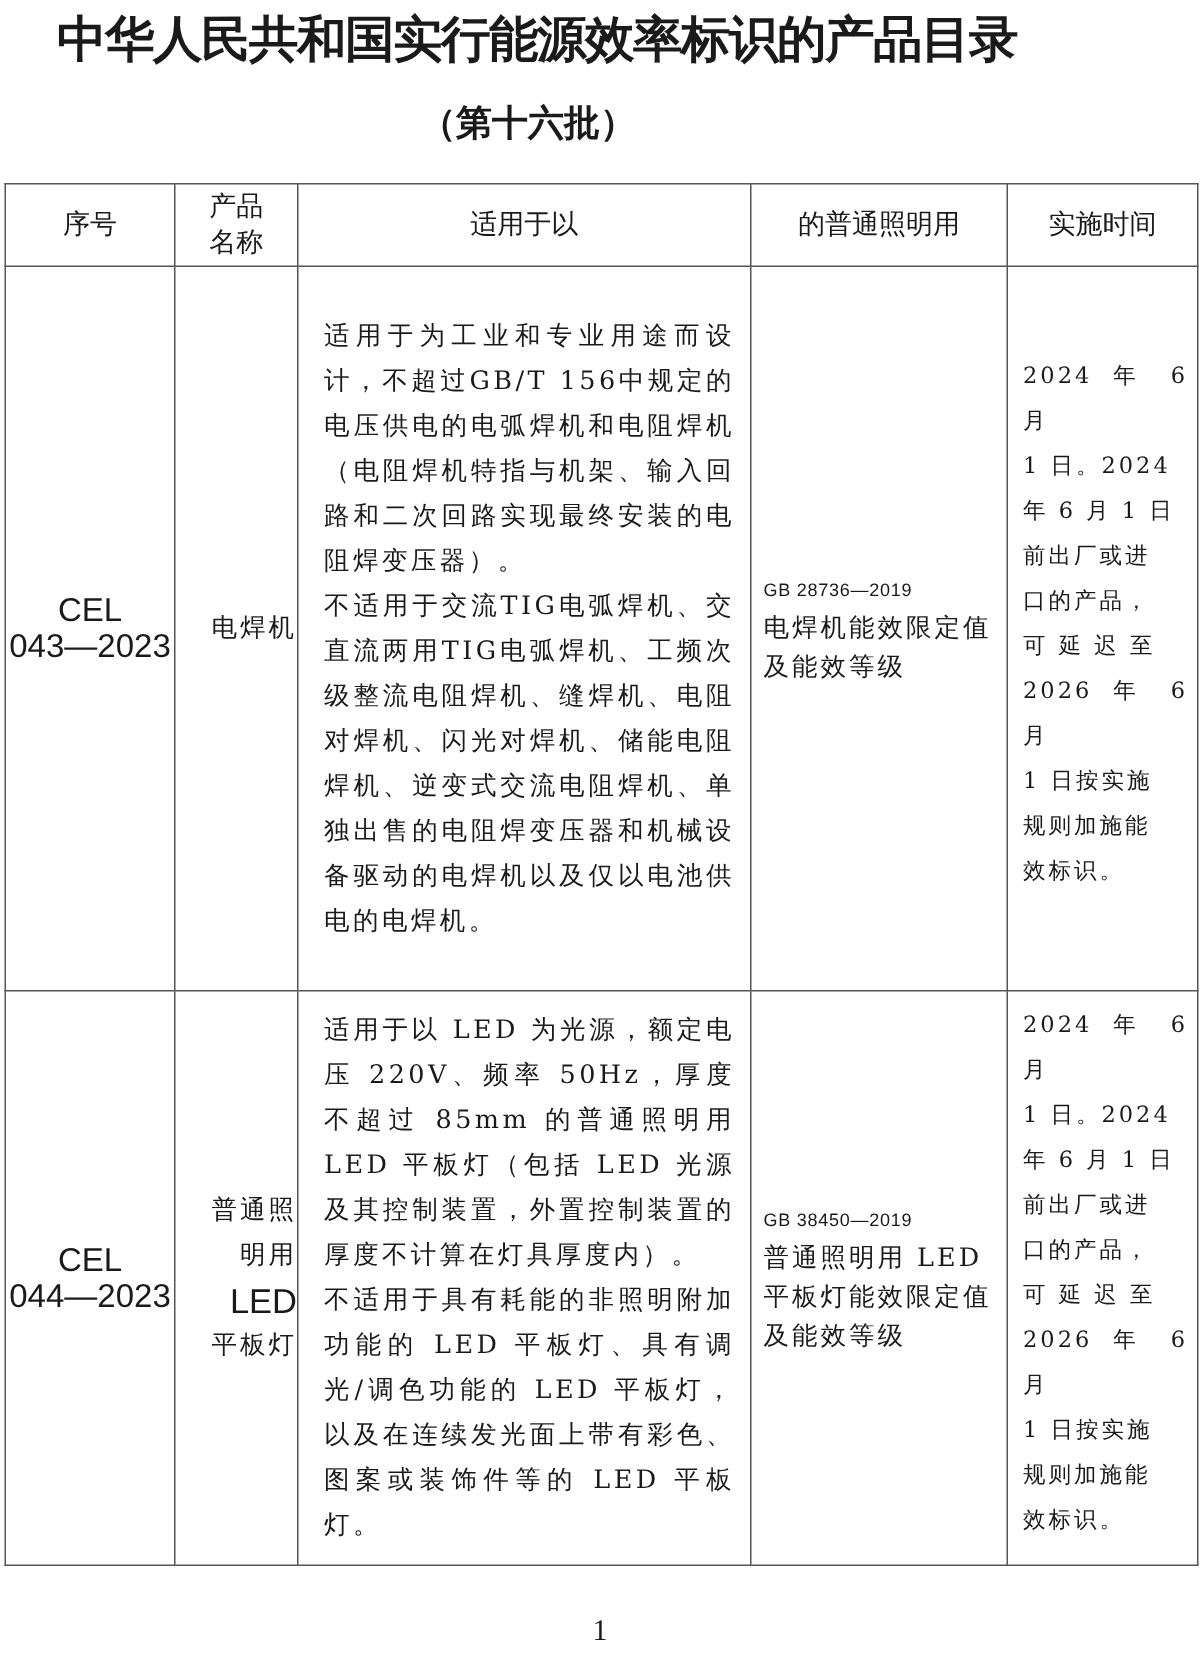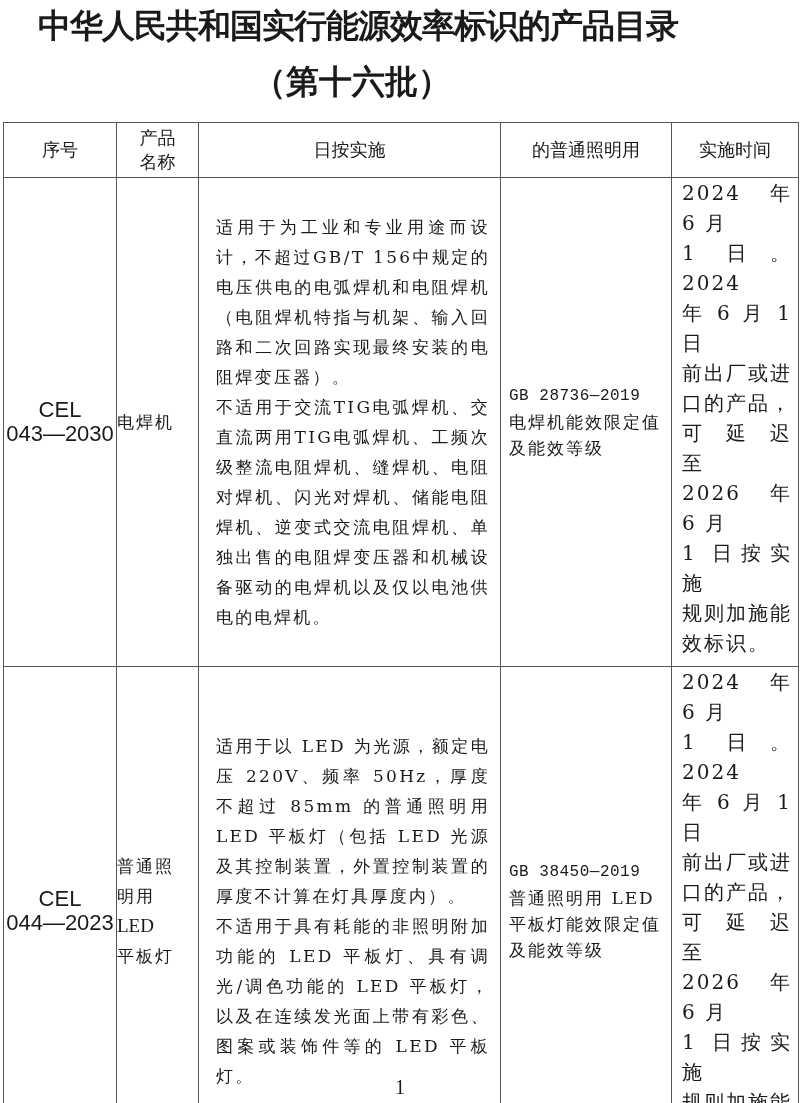--- a/index.html
+++ b/index.html
@@ -2,33 +2,33 @@
 <html><head>
 <meta charset="utf-8">
 <style>
   html, body { margin: 0; padding: 0; background: #ffffff; }
   body { width: 800px; height: 1103px; position: relative; overflow: hidden;
          font-family: "DejaVu Serif", "Liberation Serif", serif; color: #1a1a1a; }
   .title { position: absolute; left: 0; width: 716px; top: 4px; text-align: center;
            font-family: "DejaVu Sans", sans-serif; font-weight: bold; font-size: 33px;
            letter-spacing: -1px; line-height: 44px; }
   .subtitle { position: absolute; left: 0; width: 704px; top: 60px; text-align: center;
-              font-family: "DejaVu Sans", sans-serif; font-weight: bold; font-size: 33px; line-height: 44px; }
+              font-family: "DejaVu Sans", sans-serif; font-weight: bold; font-size: 24px; line-height: 44px; }
   table { position: absolute; left: 3px; top: 122px; width: 795px; border-collapse: collapse; table-layout: fixed; }
   td, th { border: 1.5px solid #555; padding: 0; }
   th { height: 54px; font-family: "DejaVu Sans", sans-serif; font-weight: normal;
        font-size: 18px; line-height: 24px; text-align: center; }
   td { vertical-align: middle; font-size: 17px; line-height: 30px; }
   .c-id { text-align: center; font-family: Liberation Sans, sans-serif; font-size: 22px; line-height: 24px; }
-  .c-name { text-align: left; font-size: 17px; letter-spacing: 2px; line-height: 30px; }
+  .c-name { text-align: right; font-size: 17px; letter-spacing: 2px; line-height: 30px; }
   .c-scope { padding: 2px 10px 2px 17px; text-align: justify; letter-spacing: 2.3px; margin-left: 30px; }
   .c-scope p { margin: 0; }
   .c-std { padding: 0 6px 0 8px; letter-spacing: 2px; line-height: 26px; }
-  .c-std .code { font-family: Liberation Mono, monospace; font-size: 16px; letter-spacing: 0.5px; display: block; }
-  .c-time { padding: 0 6px 8px 10px; letter-spacing: 2px; line-height: 30px; font-size: 20px; text-align: justify; }
+  .c-std .code { font-family: Liberation Sans, sans-serif; font-size: 12px; letter-spacing: 0.5px; display: block; }
+  .c-time { padding: 0 6px 8px 10px; letter-spacing: 2px; line-height: 30px; font-size: 15px; text-align: justify; }
   .c-time span.l { display: block; }
   .pagenum { position: absolute; left: 0; width: 800px; top: 1076px; text-align: center;
              font-family: "Liberation Serif", serif; font-size: 20px; }
 </style>
 </head>
 <body>
 
 <div class="title">中华人民共和国实行能源效率标识的产品目录</div>
 <div class="subtitle">（第十六批）</div>
 
@@ -40,29 +40,29 @@
       <col style="width:171px">
       <col style="width:127px">
   </colgroup>
   <tbody>
       <tr>
     <th>序号</th>
     <th>
       <div>产品</div>
       <div>名称</div>
     </th>
-    <th>日按实施</th>
+    <th>适用于以</th>
     <th>的普通照明用</th>
     <th>实施时间</th>
   </tr>
 
   <tr style="height:483px">
     <td class="c-id">
       <div>CEL</div>
-      <div>043—2030</div>
+      <div>043—2023</div>
     </td>
     <td class="c-name">
       <div>电焊机</div>
     </td>
     <td class="c-scope">
       <p>适用于为工业和专业用途而设计，不超过GB/T 156中规定的电压供电的电弧焊机和电阻焊机（电阻焊机特指与机架、输入回路和二次回路实现最终安装的电阻焊变压器）。</p>
       <p>不适用于交流TIG电弧焊机、交直流两用TIG电弧焊机、工频次级整流电阻焊机、缝焊机、电阻对焊机、闪光对焊机、储能电阻焊机、逆变式交流电阻焊机、单独出售的电阻焊变压器和机械设备驱动的电焊机以及仅以电池供电的电焊机。</p>
     </td>
     <td class="c-std">
       <span class="code">GB 28736—2019</span>
@@ -83,21 +83,21 @@
   </tr>
 
   <tr style="height:383px">
     <td class="c-id">
       <div>CEL</div>
       <div>044—2023</div>
     </td>
     <td class="c-name">
       <div>普通照</div>
       <div>明用</div>
-      <div style="font-family:Liberation Serif, serif;font-size:19px;letter-spacing:0">LED</div>
+      <div style="font-family:Liberation Sans, sans-serif;font-size:23px;letter-spacing:0">LED</div>
       <div>平板灯</div>
     </td>
     <td class="c-scope">
       <p>适用于以 LED 为光源，额定电压 220V、频率 50Hz，厚度不超过 85mm 的普通照明用 LED 平板灯（包括 LED 光源及其控制装置，外置控制装置的厚度不计算在灯具厚度内）。</p>
       <p>不适用于具有耗能的非照明附加功能的 LED 平板灯、具有调光/调色功能的 LED 平板灯，以及在连续发光面上带有彩色、图案或装饰件等的 LED 平板灯。</p>
     </td>
     <td class="c-std">
       <span class="code">GB 38450—2019</span>
       <span>普通照明用 LED 平板灯能效限定值及能效等级</span>
     </td>

